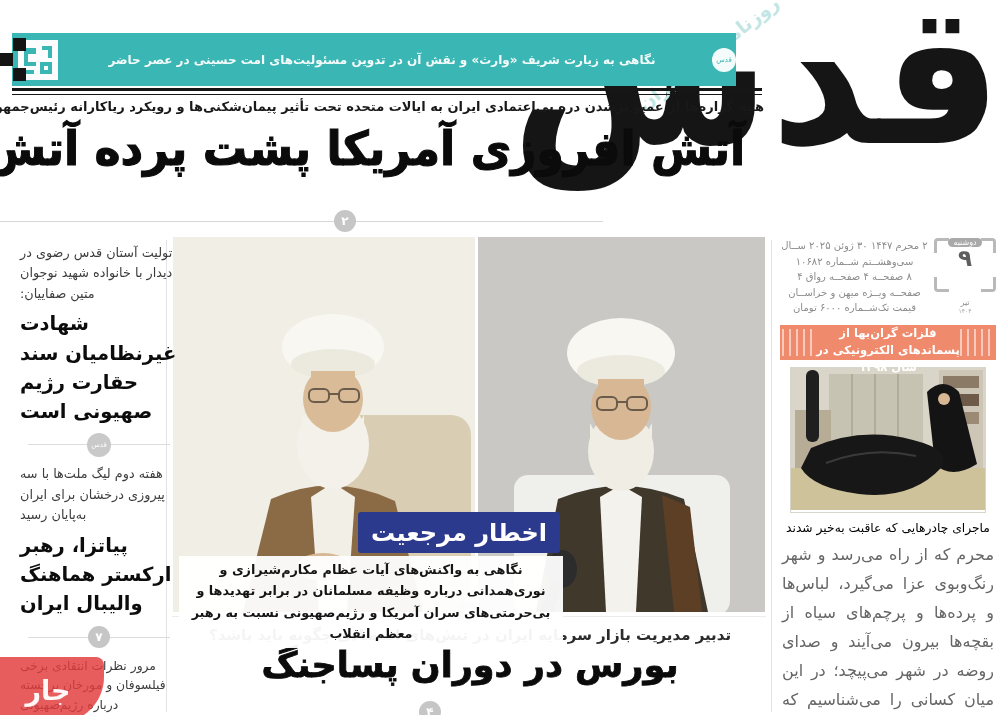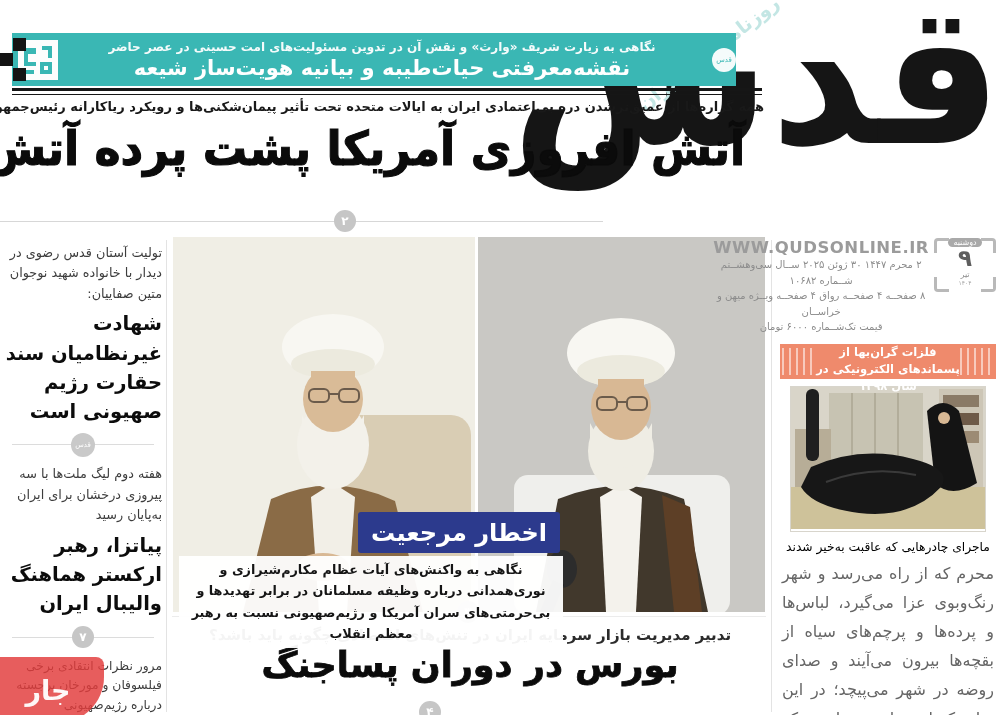--- a/index.html
+++ b/index.html
@@ -30,21 +30,21 @@
   .lead-headline{left:6px;top:121px;width:762px;text-align:center;font-size:47px;font-weight:bold;color:#0b0b0b;
                  white-space:nowrap;transform:scaleX(.94);-webkit-text-stroke:1.1px #0b0b0b;}
   .hline{background:#d7d7d7;height:1px;}
   .pgnum{width:22px;height:22px;border-radius:50%;background:#c6c6c6;color:#fff;font-size:12px;
          display:flex;align-items:center;justify-content:center;font-weight:bold;}
 
   
   .vsep{width:1px;background:#e3e3e3;}
 
   
-  .col-left{left:4px;top:243px;width:158px;text-align:right;}
+  .col-left{left:20px;top:243px;width:158px;text-align:left;}
   .lc-kicker{font-size:12.8px;color:#3d3d3d;line-height:1.6;}
   .lc-headline{font-size:19.5px;font-weight:bold;color:#0c0c0c;line-height:1.5;margin-top:5px;}
   .lc-div{position:relative;height:24px;margin:7px 0;}
   .lc-div .line{position:absolute;left:8px;right:8px;top:11px;height:1px;background:#dcdcdc;}
   .lc-div .pgnum,.lc-div .seal{position:absolute;left:50%;transform:translateX(-50%);top:0;}
   .seal{width:24px;height:24px;border-radius:50%;background:#c9c9c9;color:#fff;font-size:7px;
         display:flex;align-items:center;justify-content:center;}
 
   
   .watermark{left:-8px;bottom:-8px;width:112px;height:66px;background:rgba(226,60,60,.83);
@@ -68,21 +68,21 @@
   .mast-row{display:flex;gap:5px;}
   .date-badge{flex:0 0 62px;height:54px;position:relative;display:flex;flex-direction:column;
               align-items:center;color:#8f8f8f;}
   .corner{position:absolute;width:12px;height:12px;border:3px solid #b9b9b9;}
   .c-tl{top:0;right:0;border-left:none;border-bottom:none;border-radius:0 4px 0 0;}
   .c-tr{top:0;left:0;border-right:none;border-bottom:none;border-radius:4px 0 0 0;}
   .c-bl{bottom:0;right:0;border-left:none;border-top:none;border-radius:0 0 4px 0;}
   .c-br{bottom:0;left:0;border-right:none;border-top:none;border-radius:0 0 0 4px;}
   .db-weekday{font-size:8px;background:#a9a9a9;color:#fff;padding:0 5px;border-radius:5px;}
   .db-day{font-size:23px;font-weight:bold;color:#5e5e5e;line-height:1;}
-  .db-month{font-size:8px;color:#8f8f8f;}
+  .db-month{font-size:8px;color:#8f8f8f;margin-top:28px;}
   .db-year{font-size:6px;color:#a5a5a5;}
   .mast-info{flex:1;text-align:center;}
   .website{direction:ltr;font-size:16.5px;font-weight:bold;color:#9b9b9b;letter-spacing:.5px;}
   .mast-line{font-size:10px;color:#8c8c8c;line-height:1.55;}
   .promo{margin-top:9px;height:35px;background:#ef8a6c;color:#fff;font-size:11.5px;font-weight:bold;
          text-align:center;display:flex;align-items:center;justify-content:center;position:relative;line-height:1.5;}
   .promo .stripes{position:absolute;top:4px;bottom:4px;width:34px;
          background:repeating-linear-gradient(90deg,rgba(255,255,255,.55) 0 2px,transparent 2px 7px);}
   .promo .s-l{left:2px;} .promo .s-r{right:2px;}
   .promo .txt{position:relative;z-index:1;width:150px;}
@@ -100,21 +100,20 @@
   <div class="abs quds-logo">قدس</div>
   <div class="abs logo-script">روزنامه صبح ایران</div>
 
   <div class="abs top-banner">
     <div class="pixel" style="left:-12px;top:20px;"></div>
     <div class="pixel" style="left:1px;top:5px;"></div>
     <div class="pixel" style="left:1px;top:35px;"></div>
     <div class="banner-circle">قدس</div>
     <div class="banner-text">
       <div class="banner-kicker">نگاهی به زیارت شریف «وارث» و نقش آن در تدوین مسئولیت‌های امت حسینی در عصر حاضر</div>
-      <div class="banner-title">نقشه‌معرفتی حیات‌طیبه و بیانیه هویت‌ساز شیعه</div>
     </div>
     <div class="kufic">
       <svg width="40" height="40" viewBox="0 0 40 40">
           <rect width="40" height="40" fill="#fdfdfd"></rect>
         <path d="M6 8h12v6H10v8h8v4h-12zM24 6h10v12h-4V10h-6zM22 22h12v12H22zM26 26v4h4v-4zM6 30h10v4H6z" fill="#3ab7b4"></path>
       </svg>
     </div>
   </div>
   <div class="abs double-rule"></div>
 
@@ -201,21 +200,20 @@
         <span class="corner c-tl"></span>
           <span class="corner c-tr"></span>
         <span class="corner c-bl"></span>
           <span class="corner c-br"></span>
         <div class="db-weekday">دوشنبه</div>
         <div class="db-day">۹</div>
         <div class="db-month">تیر</div>
         <div class="db-year">۱۴۰۴</div>
       </div>
       <div class="mast-info">
-        <div class="website">WWW.QUDSONLINE.IR</div>
         <div class="mast-line">۲ محرم ۱۴۴۷  ۳۰ ژوئن ۲۰۲۵  ســال سی‌وهشــتم  شــماره ۱۰۶۸۲</div>
         <div class="mast-line">۸ صفحــه  ۴ صفحــه رواق  ۴ صفحــه ویــژه میهن و خراســان</div>
         <div class="mast-line">قیمت تک‌شــماره ۶۰۰۰ تومان</div>
       </div>
     </div>
 
     <div class="promo">
       <div class="stripes s-l"></div>
       <div class="txt">دستیابی به دانش استخراج فلزات گران‌بها از پسماندهای الکترونیکی در سال ۱۳۹۸</div>
       <div class="stripes s-r"></div>

